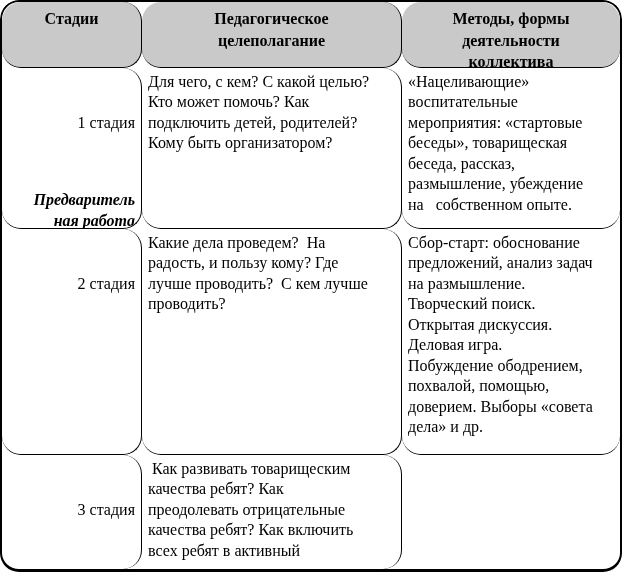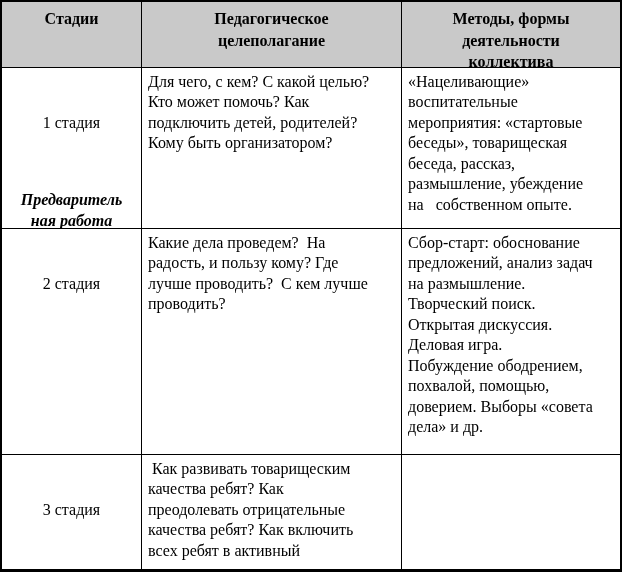--- a/index.html
+++ b/index.html
@@ -1,19 +1,19 @@
 <!DOCTYPE html>
 <html style="--header-bg: #c9c9c9; --border-color: #000000;"><head>
 <meta charset="utf-8">
 <style>
   :root {
     --header-bg: #c9c9c9;
     --border-color: #000000;
   }
-  * { box-sizing: border-box; }
+  * { box-sizing: border-box; border-radius: 19px; }
   html, body {
     margin: 0;
     padding: 0;
     background: #ffffff;
   }
   body {
     width: 622px;
     height: 575px;
     font-family: "Liberation Serif", serif;
     color: #000;
@@ -41,21 +41,21 @@
   }
   .cell.c3 { border-right: none; }
   .cell.r3 { border-bottom: none; }
   .head {
     background: var(--header-bg);
     font-weight: bold;
     text-align: center;
     padding-top: 6px;
     line-height: 1.35;
   }
-  .stage-cell { text-align: center; }
+  .stage-cell { text-align: right; }
   .stage-number { display: block; }
   .stage-name {
     display: block;
     font-weight: bold;
     font-style: italic;
     white-space: pre-wrap;
     margin-top: 16px;
   }
 </style>
 </head>

